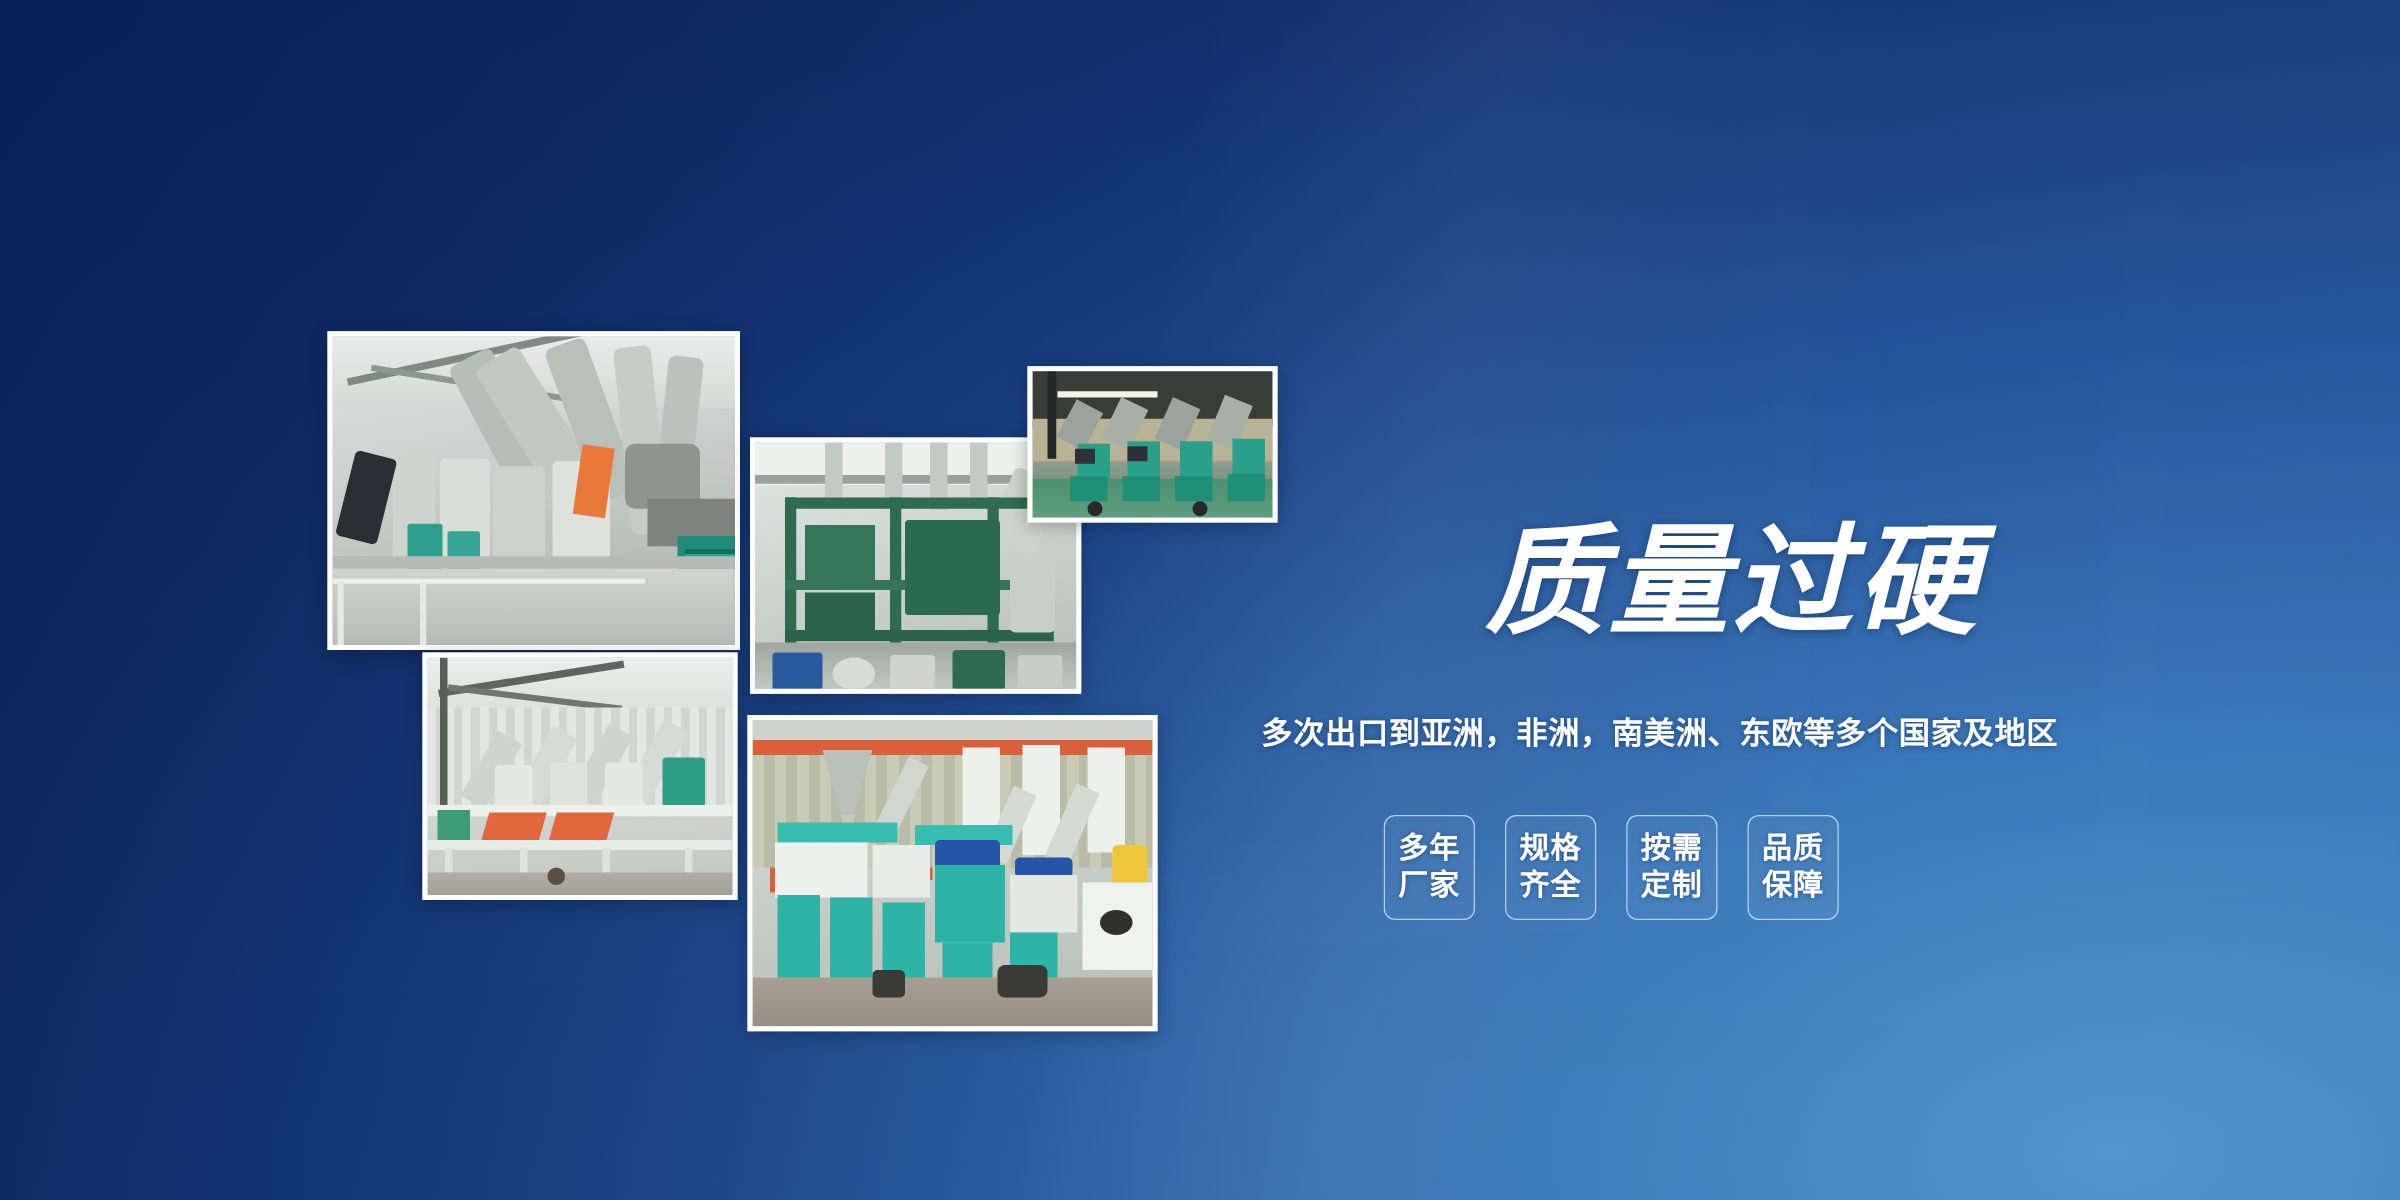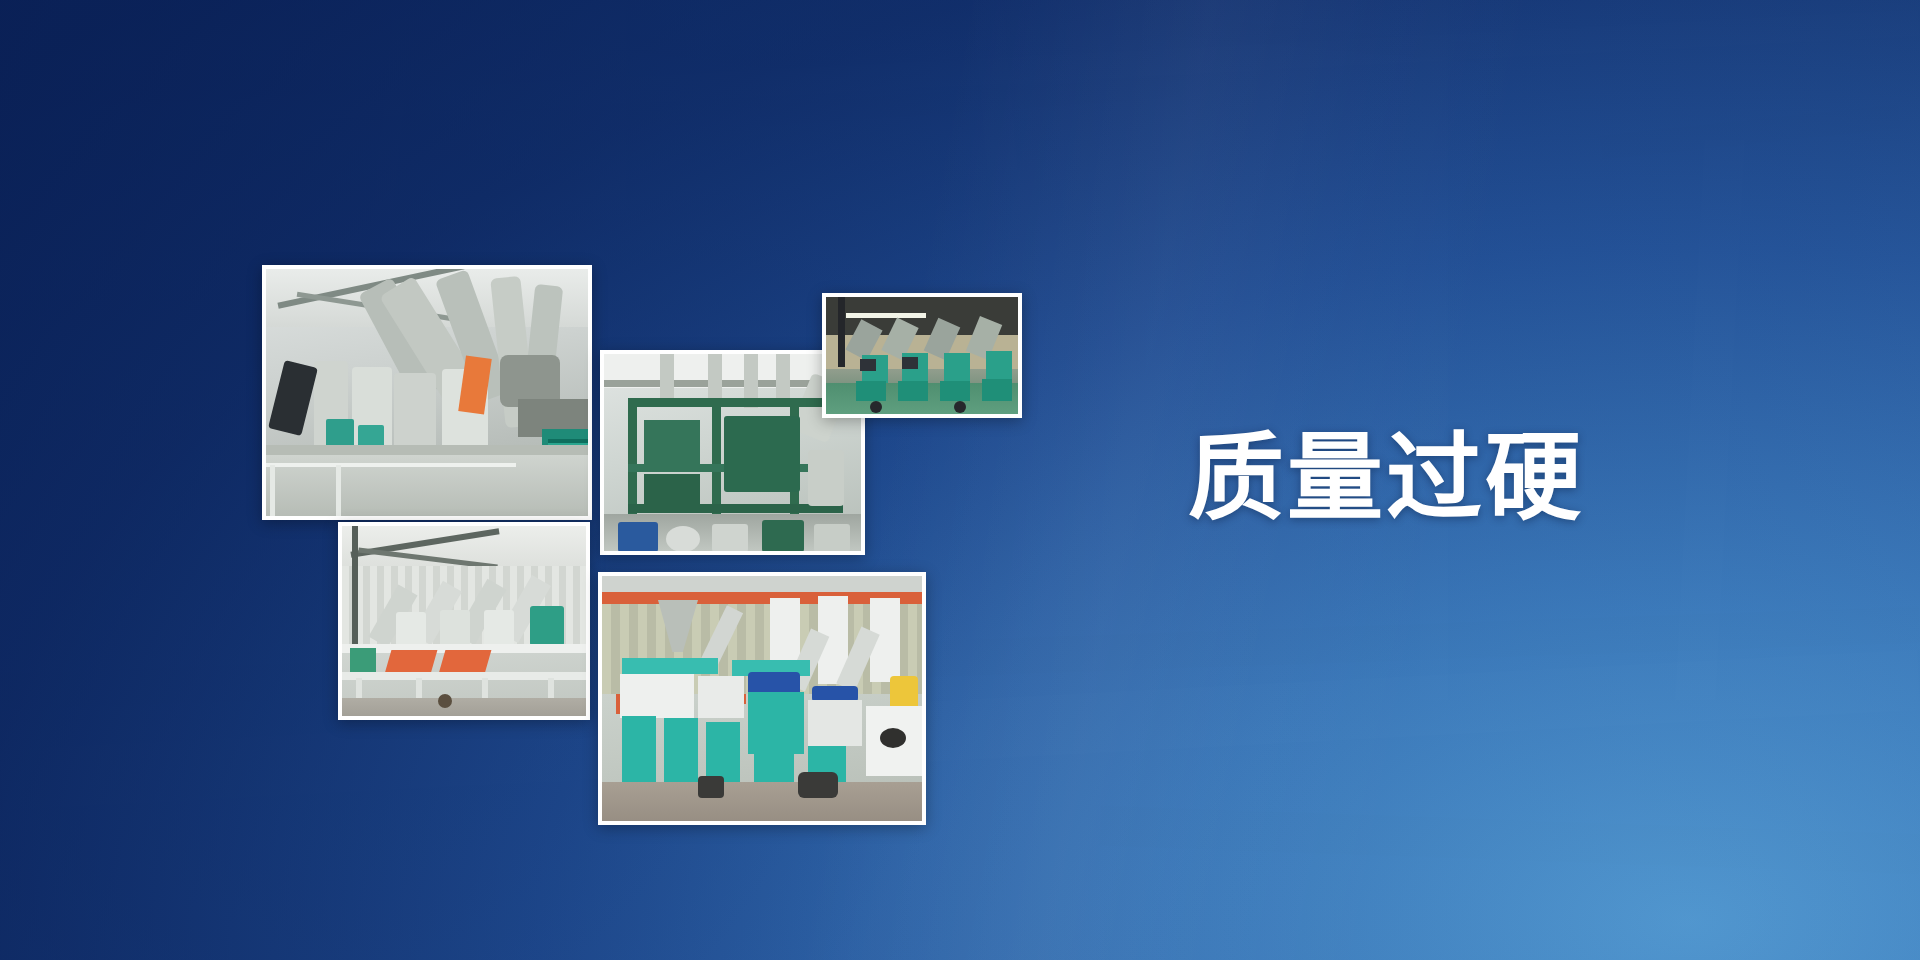--- a/index.html
+++ b/index.html
@@ -80,21 +80,21 @@
   .headline {
     position:absolute;
     color:#ffffff;
     font-weight:bold;
     letter-spacing:3px;
     line-height:1;
     white-space:nowrap;
     text-shadow:0 2px 8px rgba(0,16,48,0.38);
   }
   #headline-1 { left:1073px; top:300px; font-size:96px; }
-  #headline-2 { left:1188px; top:430px; font-size:96px; }
+  #headline-2 { left:1188px; top:418px; font-size:96px;font-style:italic; }
 
   #subtitle {
     position:absolute;
     left:1009px; top:566px;
     font-size:25px;
     font-weight:bold;
     color:#ffffff;
     letter-spacing:0.5px;
     white-space:nowrap;
     text-shadow:0 1px 5px rgba(0,16,48,0.40);
@@ -301,15 +301,34 @@
       <div class="pbar" style="left:278px;top:152px;width:26px;height:20px;background:#30302e;border-radius:50%;"></div>
       <div class="pbar" style="left:0;top:206px;width:328px;height:47px;background:linear-gradient(180deg,#a89f93,#948b80);"></div>
       <div class="pbar" style="left:196px;top:196px;width:40px;height:26px;background:#3a3a38;border-radius:6px;"></div>
       <div class="pbar" style="left:96px;top:200px;width:26px;height:22px;background:#3a3a38;border-radius:4px;"></div>
     </div>
   </div>
 
 
   <div class="headline" id="headline-2">质量过硬</div>
 
-
+  <div id="subtitle">多次出口到亚洲，非洲，南美洲、东欧等多个国家及地区</div>
+
+  <div id="badges">
+    <div class="badge">
+      <span>多年</span>
+      <span>厂家</span>
+    </div>
+    <div class="badge">
+      <span>规格</span>
+      <span>齐全</span>
+    </div>
+    <div class="badge">
+      <span>按需</span>
+      <span>定制</span>
+    </div>
+    <div class="badge">
+      <span>品质</span>
+      <span>保障</span>
+    </div>
+  </div>
 
 </div>
 
 </body></html>

